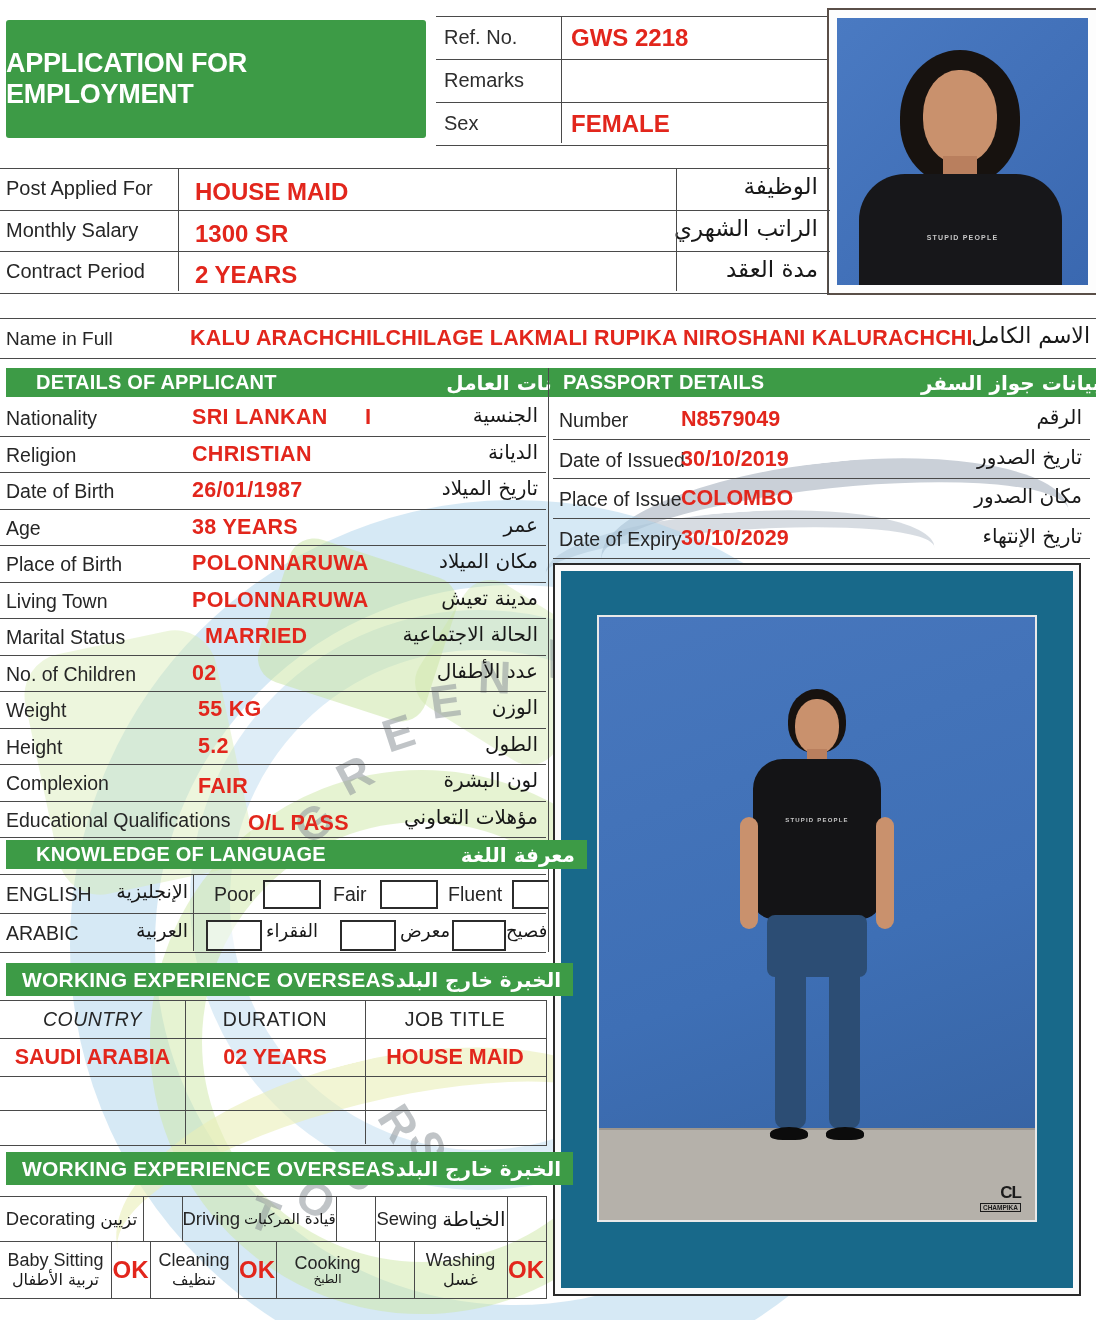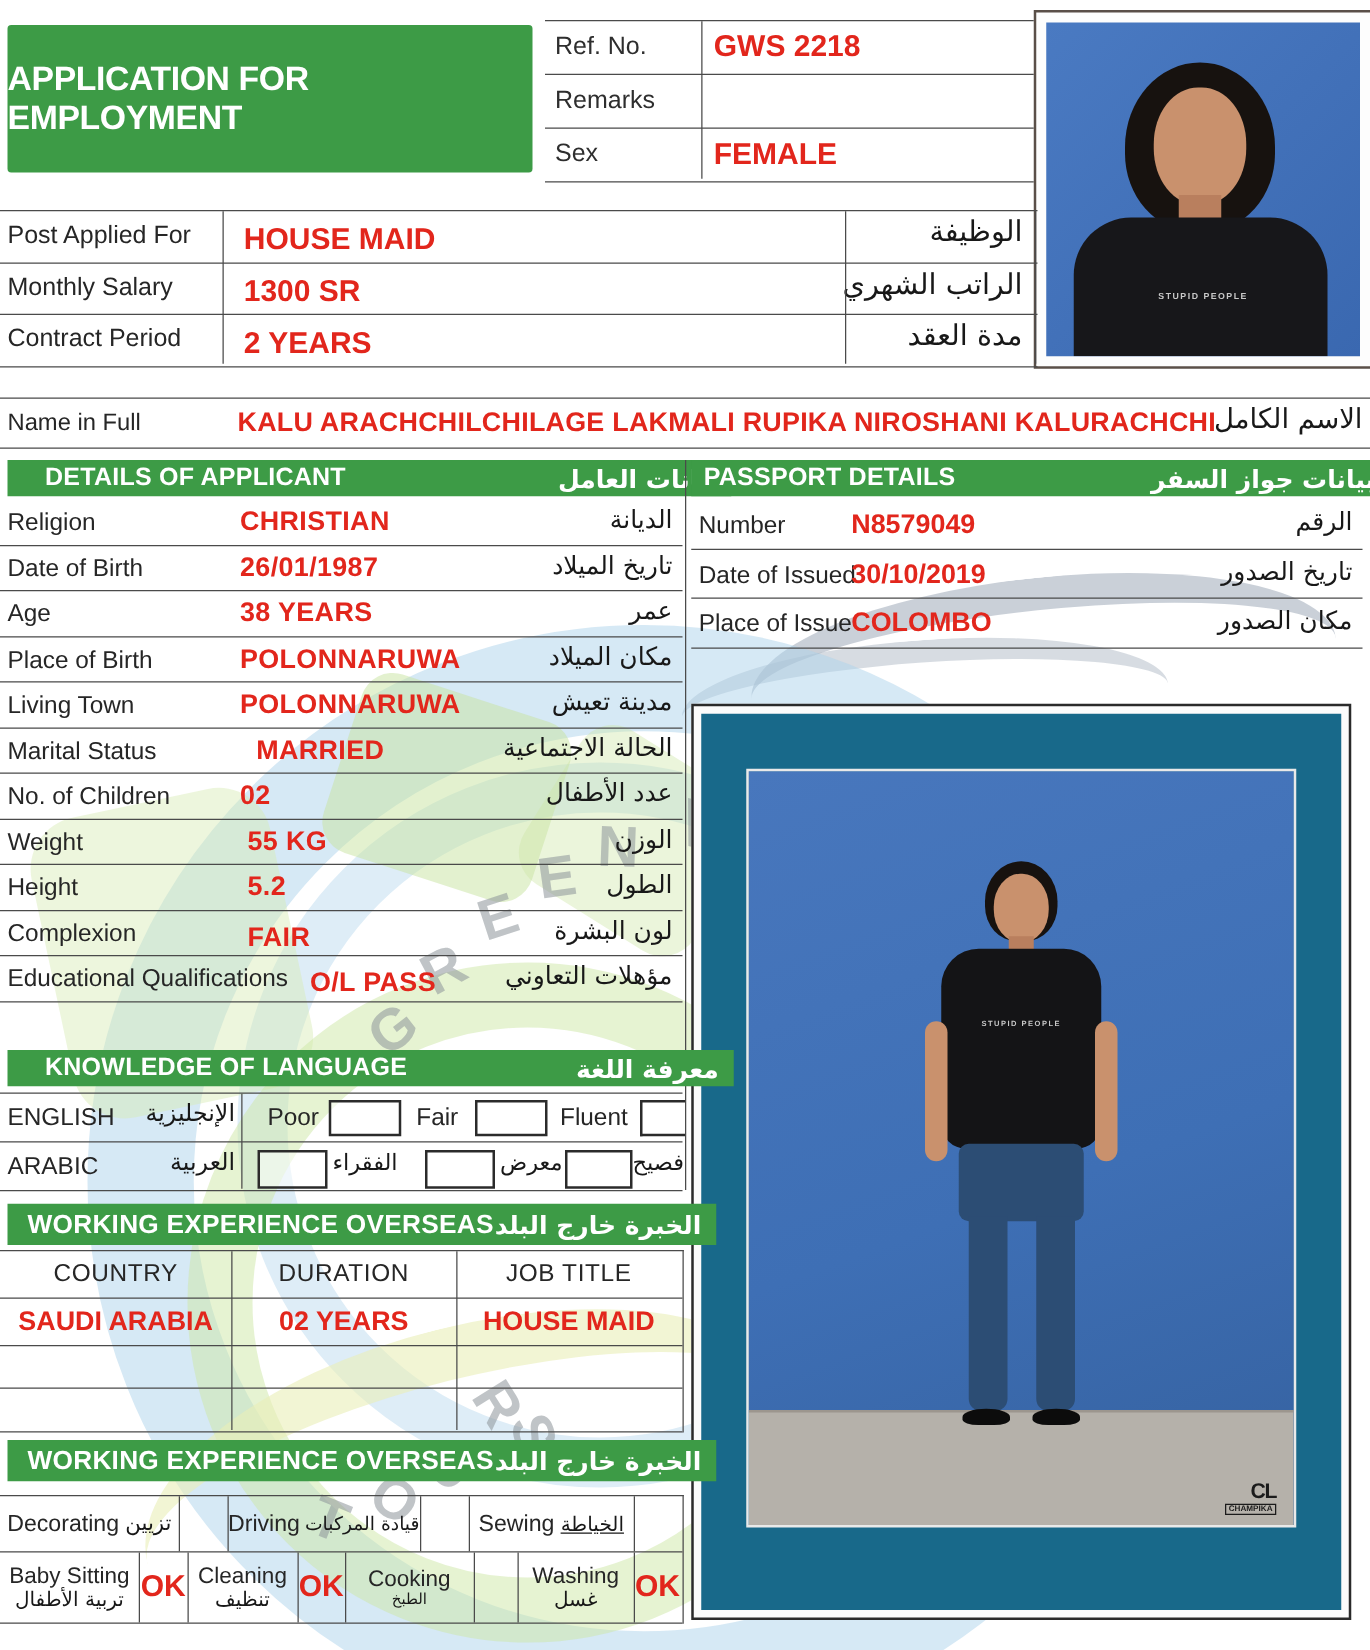--- a/index.html
+++ b/index.html
@@ -138,20 +138,26 @@
 </div>
 <div class="gbar z1" style="left:553px;top:368px;width:537px;height:29px;padding:0 10px 0 10px;">
   <span class="en" style="font-size:20px;">PASSPORT DETAILS</span>
   <span class="arh" style="font-size:20px;">بيانات  جواز السفر</span>
 </div>
 
 <div class="vline z1" style="left:548px;top:368px;height:584px;"></div>
 
 <div class="abs z1" style="left:0;top:400px;width:546px;">
   <div class="drow">
+    <span class="lbl">Nationality</span>
+    <span class="val red">SRI LANKAN</span>
+    <span class="abs red" style="left:365px;top:4px;font-size:22px;">I</span>
+    <span class="arv ar">الجنسية</span>
+  </div>
+  <div class="drow">
     <span class="lbl">Religion</span>
     <span class="val red">CHRISTIAN</span>
     <span class="arv ar">الديانة</span>
   </div>
   <div class="drow">
     <span class="lbl">Date of Birth</span>
     <span class="val red">26/01/1987</span>
     <span class="arv ar">تاريخ الميلاد</span>
   </div>
   <div class="drow">
@@ -209,20 +215,25 @@
   </div>
   <div class="prow">
     <span class="lbl">Date of Issued</span>
     <span class="val red">30/10/2019</span>
     <span class="arv ar">تاريخ الصدور</span>
   </div>
   <div class="prow">
     <span class="lbl">Place of Issue</span>
     <span class="val red">COLOMBO</span>
     <span class="arv ar">مكان الصدور</span>
+  </div>
+  <div class="prow">
+    <span class="lbl">Date of Expiry</span>
+    <span class="val red">30/10/2029</span>
+    <span class="arv ar">تاريخ الإنتهاء</span>
   </div>
 </div>
 
 <div class="abs z1" style="left:553px;top:563px;width:524px;height:729px;border:2px solid #2a2a2a;background:#fbfbfb;">
   <div class="abs" style="inset:6px;background:#18698a;">
     <div class="abs" style="left:36px;top:44px;right:36px;bottom:66px;border:2px solid #e9e9e9;background:linear-gradient(160deg,#4877bd 0%,#3e6fb5 55%,#35619f 100%);overflow:hidden;">
       <div class="abs" style="left:0;right:0;bottom:0;height:90px;background:#b5b1aa;border-top:2px solid #9c968e;"></div>
       <div class="abs" style="left:50%;top:72px;width:160px;height:455px;transform:translateX(-50%);">
         <div class="abs" style="left:51px;top:0;width:58px;height:64px;background:#17120f;border-radius:50% 50% 44% 44%;"></div>
         <div class="abs skin" style="left:58px;top:10px;width:44px;height:55px;border-radius:48%;"></div>
@@ -274,21 +285,21 @@
 </div>
 
 <div class="gbar z1" style="left:6px;top:963px;width:539px;height:33px;padding:0 12px 0 16px;">
   <span class="en" style="font-size:21px;">WORKING EXPERIENCE OVERSEAS</span>
   <span class="arh" style="font-size:20px;">الخبرة خارج البلد</span>
 </div>
 <div class="abs z1" style="left:0;top:1000px;width:546px;border-top:1.4px solid #4a4a4a;border-right:1.4px solid #4a4a4a;">
   <div class="abs vline" style="left:185px;top:0;height:143px;"></div>
   <div class="abs vline" style="left:365px;top:0;height:143px;"></div>
   <div style="position:relative;height:37px;border-bottom:1.4px solid #4a4a4a;">
-    <span class="xcell" style="left:0;width:185px;font-size:19.5px;letter-spacing:.5px;">COUNTRY</span>
+    <span class="xcell" style="left:0;width:185px;font-size:19.5px;letter-spacing:.5px;font-style:italic;">COUNTRY</span>
     <span class="xcell" style="left:185px;width:180px;font-size:19.5px;letter-spacing:.5px;">DURATION</span>
     <span class="xcell" style="left:365px;width:180px;font-size:19.5px;letter-spacing:.5px;">JOB TITLE</span>
   </div>
   <div style="position:relative;height:37px;border-bottom:1.4px solid #4a4a4a;">
     <span class="xcell red" style="left:0;width:185px;font-size:21.5px;">SAUDI  ARABIA</span>
     <span class="xcell red" style="left:185px;width:180px;font-size:21.5px;">02 YEARS</span>
     <span class="xcell red" style="left:365px;width:180px;font-size:21.5px;">HOUSE MAID</span>
   </div>
   <div style="position:relative;height:33px;border-bottom:1.4px solid #4a4a4a;">
     <span class="xcell" style="left:0;width:185px;"></span>
@@ -313,21 +324,21 @@
       <span class="ar" style="font-size:17px;">تزيين</span>
     </span>
     <span class="xcell red" style="left:143px;width:39px;font-size:23px;"></span>
     <span class="xcell" style="left:182px;width:154px;gap:4px;font-size:18.5px;">
       <span>Driving</span>
       <span class="ar" style="font-size:15px;">قيادة المركبات</span>
     </span>
     <span class="xcell red" style="left:336px;width:39px;font-size:23px;"></span>
     <span class="xcell" style="left:375px;width:132px;gap:5px;font-size:18.5px;">
       <span>Sewing</span>
-      <span class="ar" style="font-size:16px;text-decoration:underline;">الخياطة</span>
+      <span class="ar" style="font-size:20px;">الخياطة</span>
     </span>
     <span class="xcell red" style="left:507px;width:38px;font-size:23px;"></span>
     <span class="vline" style="left:143px;top:0;height:44px;"></span>
     <span class="vline" style="left:182px;top:0;height:44px;"></span>
     <span class="vline" style="left:336px;top:0;height:44px;"></span>
     <span class="vline" style="left:375px;top:0;height:44px;"></span>
     <span class="vline" style="left:507px;top:0;height:44px;"></span>
   </div>
   <div style="position:relative;height:56px;border-bottom:1.4px solid #4a4a4a;">
     <span class="xcell" style="left:0;width:111px;flex-direction:column;line-height:1.1;font-size:18px;">

